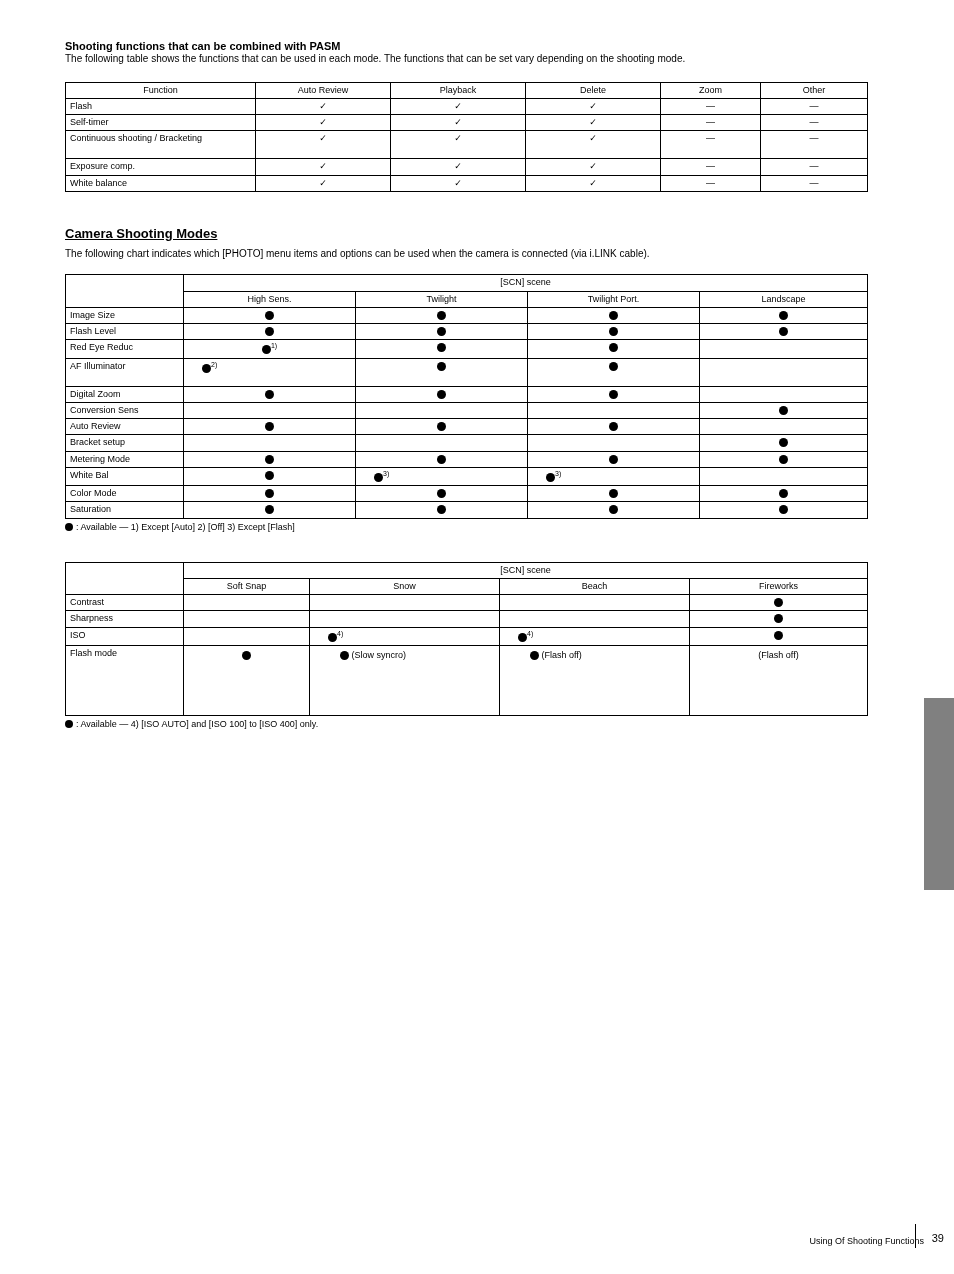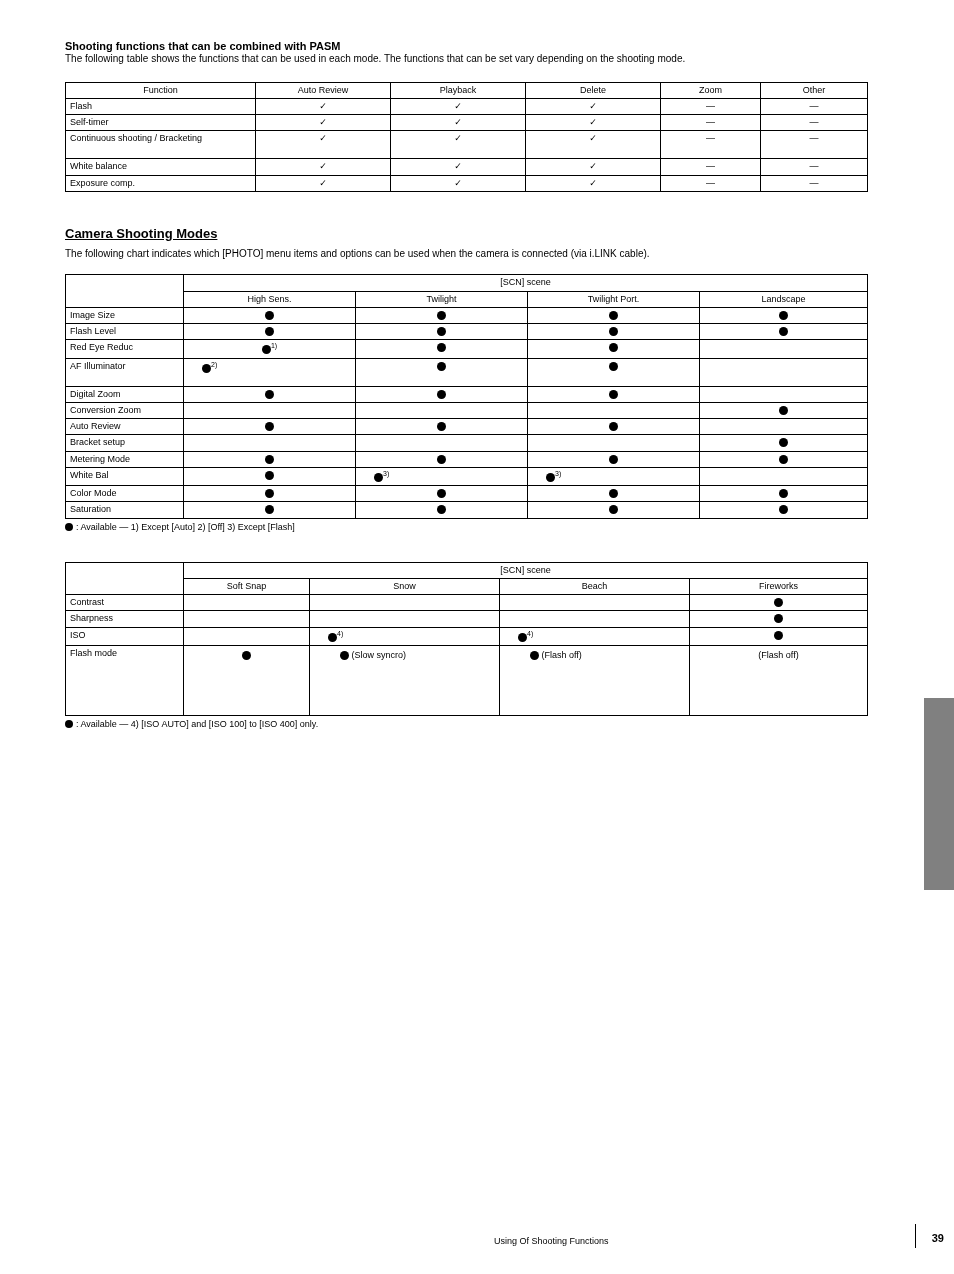--- a/index.html
+++ b/index.html
@@ -74,27 +74,28 @@
   .footer {
     position: absolute;
     left: 0;
     bottom: 28px;
     width: 100%;
   }
   .footer-inner {
     margin-left: 494px;
     width: 430px;
     font-size: 9px;
+    text-align: right;
   }
   .footer-page {
     position: absolute;
     right: 10px;
     bottom: 2px;
     font-size: 11px;
-    font-weight: bold;
+    font-weight: normal;
   }
   .footer-divider {
     position: absolute;
     right: 38px;
     bottom: -2px;
     width: 1px;
     height: 24px;
     background: #000;
   }
 </style>
@@ -138,29 +139,29 @@
         </tr>
         <tr>
           <td class="cell-l" style="height: 28px;">Continuous shooting / Bracketing</td>
           <td class="cell-c">✓</td>
           <td class="cell-c">✓</td>
           <td class="cell-c">✓</td>
           <td class="cell-c">—</td>
           <td class="cell-c">—</td>
         </tr>
         <tr>
+          <td class="cell-l">Exposure comp.</td>
+          <td class="cell-c">✓</td>
+          <td class="cell-c">✓</td>
+          <td class="cell-c">✓</td>
+          <td class="cell-c">—</td>
+          <td class="cell-c">—</td>
+        </tr>
+        <tr>
           <td class="cell-l">White balance</td>
-          <td class="cell-c">✓</td>
-          <td class="cell-c">✓</td>
-          <td class="cell-c">✓</td>
-          <td class="cell-c">—</td>
-          <td class="cell-c">—</td>
-        </tr>
-        <tr>
-          <td class="cell-l">Exposure comp.</td>
           <td class="cell-c">✓</td>
           <td class="cell-c">✓</td>
           <td class="cell-c">✓</td>
           <td class="cell-c">—</td>
           <td class="cell-c">—</td>
         </tr>
       </tbody>
   </table>
 
   <div class="section-h">Camera Shooting Modes</div>
@@ -209,21 +210,21 @@
           <td></td>
         </tr>
         <tr>
           <td class="cell-l">Digital Zoom</td>
           <td class=" cell-c"><span class="dot"></span></td>
           <td class=" cell-c"><span class="dot"></span></td>
           <td class=" cell-c"><span class="dot"></span></td>
           <td></td>
         </tr>
         <tr>
-          <td class="cell-l">Conversion Zoom</td>
+          <td class="cell-l">Conversion Sens</td>
           <td></td>
           <td></td>
           <td></td>
           <td class=" cell-c"><span class="dot"></span></td>
         </tr>
         <tr>
           <td class="cell-l">Auto Review</td>
           <td class=" cell-c"><span class="dot"></span></td>
           <td class=" cell-c"><span class="dot"></span></td>
           <td class=" cell-c"><span class="dot"></span></td>

